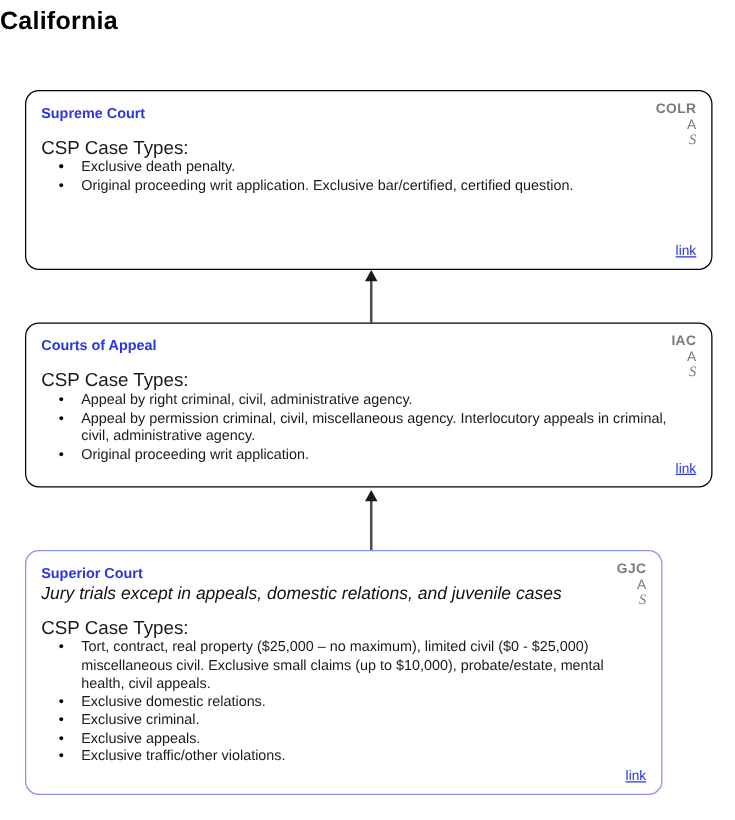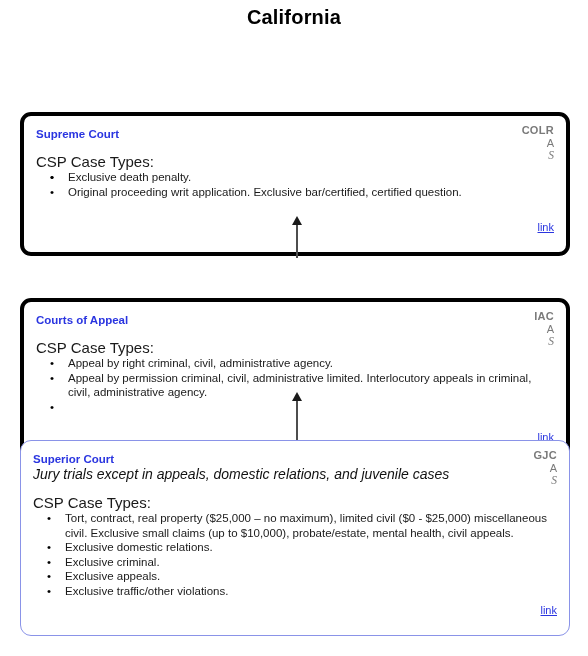--- a/index.html
+++ b/index.html
@@ -14,36 +14,35 @@
     font-family: "Liberation Sans", sans-serif;
     color: #000000;
     overflow: hidden;
   }
 
   #page-title {
     position: absolute;
     left: 0;
     top: 6px;
     width: 588px;
-    text-align: center;
+    text-align: left;
     font-size: 20px;
     font-weight: bold;
     color: #000000;
     letter-spacing: 0.2px;
   }
 
   .court-box {
     position: absolute;
     box-sizing: border-box;
     background: #ffffff;
     border-radius: 11px;
   }
   .court-box.thick {
-    border: 4px solid #000000;
-    margin-top: 40px;
+    border: 1px solid #000000;
   }
   .court-box.thin {
     border: 1px solid #8A93E8;
   }
 
   .box-inner {
     position: relative;
     width: 100%;
     height: 100%;
     box-sizing: border-box;
@@ -115,21 +114,21 @@
   .corner-codes .code-s {
     font-size: 11.5px;
     font-style: italic;
     font-family: "Liberation Serif", serif;
     display: block;
   }
 
   .box-link {
     position: absolute;
     right: 12px;
-    bottom: 19px;
+    bottom: 8px;
     font-size: 11px;
     color: #2A35E0;
     cursor: pointer;
   }
 
   .connector {
     position: absolute;
     width: 14px;
   }
   .connector .shaft {
@@ -172,44 +171,44 @@
     </div>
     <a class="box-link" href="#">link</a>
   </div>
 </div>
 
 <div class="connector" style="left:290px; top:216px; height:42px;">
   <div class="shaft"></div>
   <div class="head"></div>
 </div>
 
-<div class="court-box thick" style="left:20px; top:258px; width:550px; height:168px;">
+<div class="court-box thick" style="left:20px; top:258px; width:550px; height:132px;">
   <div class="box-inner">
     <div class="court-name">Courts of Appeal</div>
     <div class="csp-label">CSP Case Types:</div>
     <ul class="case-list">
       <li><span class="bullet">•</span><span>Appeal by right criminal, civil, administrative agency.</span></li>
-      <li><span class="bullet">•</span><span>Appeal by permission criminal, civil, administrative limited.  Interlocutory appeals in criminal, civil, administrative agency.</span></li>
-      <li><span class="bullet">•</span></li>
+      <li><span class="bullet">•</span><span>Appeal by permission criminal, civil, miscellaneous agency.  Interlocutory appeals in criminal, civil, administrative agency.</span></li>
+      <li><span class="bullet">•</span><span>Original proceeding writ application.</span></li>
     </ul>
     <div class="corner-codes">
       <span class="code-main">IAC</span>
       <span class="code-a">A</span>
       <span class="code-s">S</span>
     </div>
     <a class="box-link" href="#">link</a>
   </div>
 </div>
 
 <div class="connector" style="left:290px; top:392px; height:48px;">
   <div class="shaft"></div>
   <div class="head"></div>
 </div>
 
-<div class="court-box thin" style="left:20px; top:440px; width:550px; height:196px;">
+<div class="court-box thin" style="left:20px; top:440px; width:510px; height:196px;">
   <div class="box-inner">
     <div class="court-name">Superior Court</div>
     <div class="court-subtitle">Jury trials except in appeals, domestic relations, and juvenile cases</div>
     <div class="csp-label">CSP Case Types:</div>
     <ul class="case-list">
       <li><span class="bullet">•</span><span>Tort, contract, real property ($25,000 – no maximum), limited civil ($0 - $25,000) miscellaneous civil.  Exclusive small claims (up to $10,000), probate/estate, mental health, civil appeals.</span></li>
       <li><span class="bullet">•</span><span>Exclusive domestic relations.</span></li>
       <li><span class="bullet">•</span><span>Exclusive criminal.</span></li>
       <li><span class="bullet">•</span><span>Exclusive appeals.</span></li>
       <li><span class="bullet">•</span><span>Exclusive traffic/other violations.</span></li>

